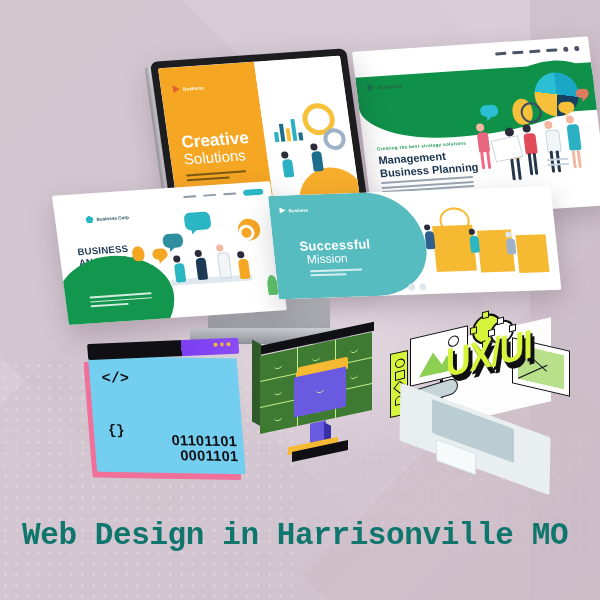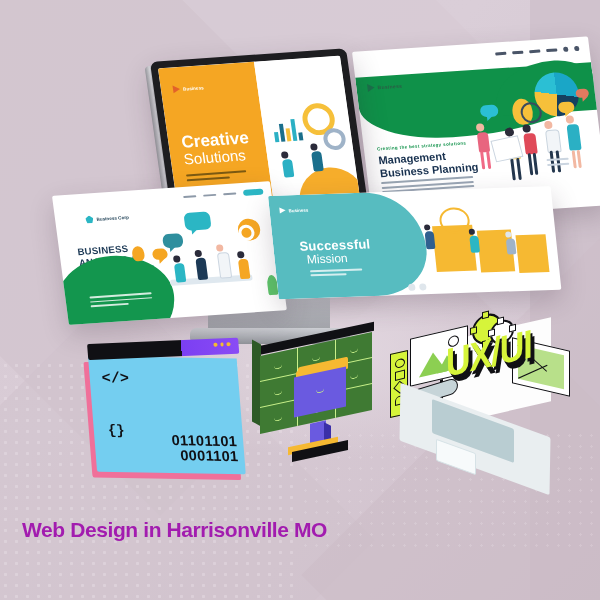--- a/index.html
+++ b/index.html
@@ -196,22 +196,22 @@
   .lp-grid .d1,.lp-grid .d2{position:absolute;left:5px;top:5px;width:62%;height:1.2px;background:#101014;transform-origin:0 0;}
   .lp-grid .d1{transform:rotate(34deg);}
   .lp-grid .d2{top:auto;bottom:5px;transform:rotate(-34deg);}
   .lp-gear{position:absolute;left:88px;top:-4px;width:26px;height:26px;border-radius:50%;
     background:#d6f43a;border:2px solid #101014;transform:skewY(-13deg);}
   .lp-gear2{position:absolute;left:106px;top:2px;width:20px;height:20px;border-radius:50%;
     background:#fff;border:2px solid #101014;transform:skewY(-13deg);}
   .cog-t{position:absolute;width:5px;height:5px;background:#d6f43a;border:1.6px solid #101014;}
 
   
-  .headline{position:absolute;left:22px;top:518px;font-size:21px;font-weight:700;
-    color:#a21caf;letter-spacing:-.4px;white-space:nowrap;}
+  .headline{position:absolute;left:22px;top:518px;font-size:31px;font-weight:700;
+    color:#0f766e;letter-spacing:-.4px;white-space:nowrap;font-family:Liberation Mono, monospace;}
 </style>
 </head>
 <body>
 
 <div class="stage">
 
   <div class="bg-base"></div>
   <div class="bg-diag-a"></div>
   <div class="bg-diag-b"></div>
   <div class="bg-band-r"></div>

